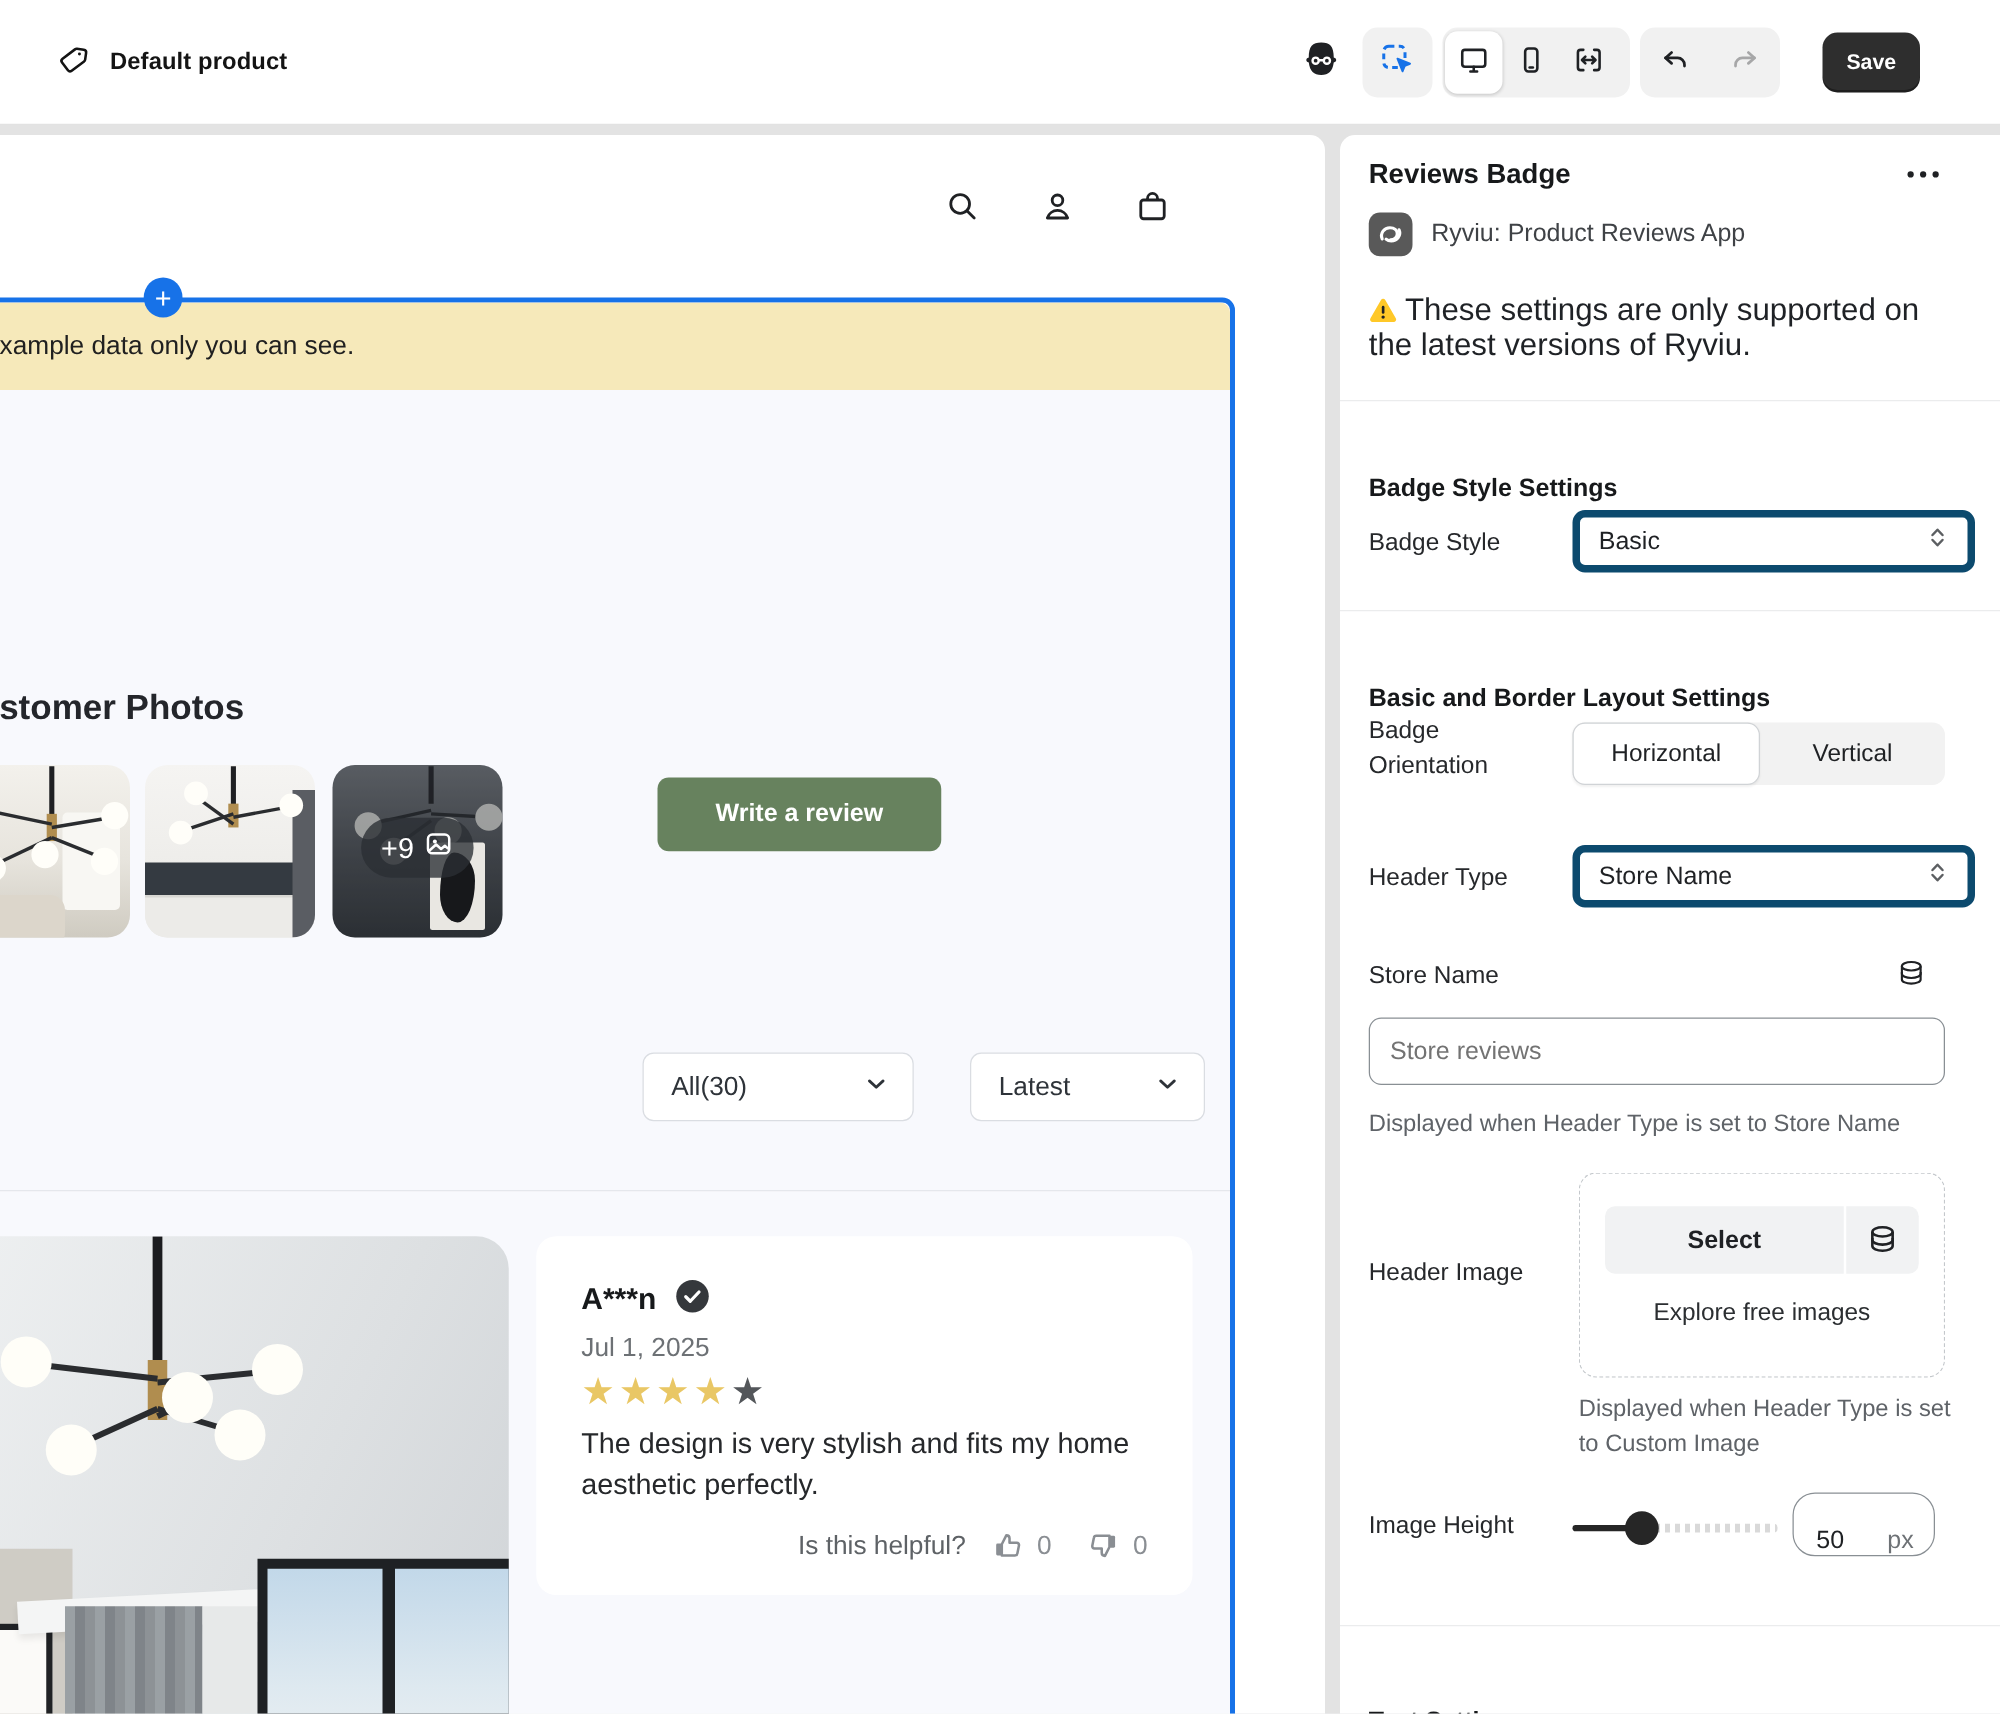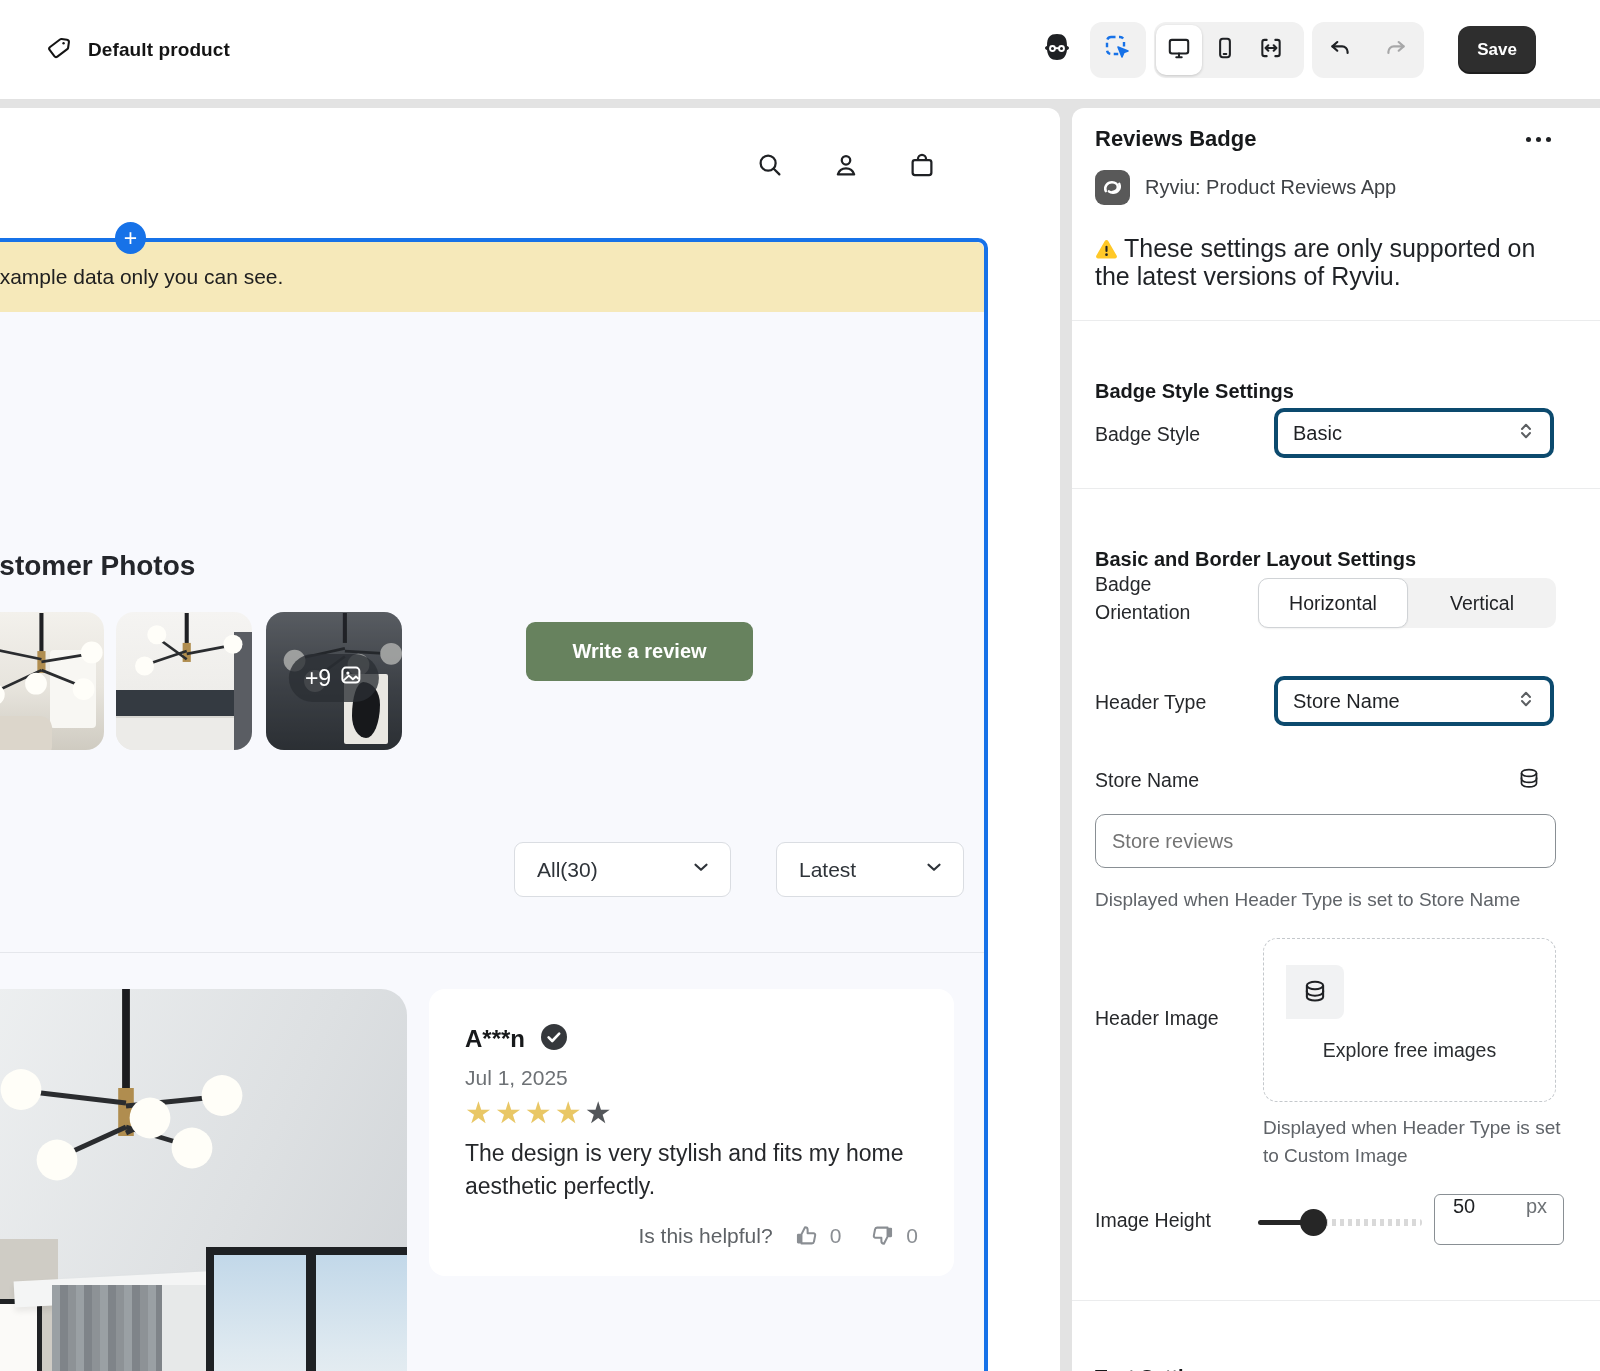--- a/index.html
+++ b/index.html
@@ -88,41 +88,41 @@
   .sb-dots i { width:5px; height:5px; border-radius:50%; background:#1F2124; }
   .app-row { position:absolute; left:23px; top:62px; display:flex; align-items:center; gap:15px; }
   .app-icon { width:35px; height:35px; background:#595959; border-radius:9px; display:flex; align-items:center; justify-content:center; }
   .app-name { font-size:20px; color:#3F4246; }
   .warning { position:absolute; left:23px; top:126px; width:452px; font-size:25px; line-height:28px; color:#1F2226; }
   .warning svg { vertical-align:-3px; margin-right:6px; }
   .sb-div { position:absolute; left:0; width:528px; height:1px; background:#EBECED; }
   .sec-head { position:absolute; left:23px; font-size:20px; font-weight:700; color:#17191B;margin-top:32px; }
   .fld-label { position:absolute; left:23px; font-size:19.5px; color:#26282B; line-height:28px; }
 
-  .select-ctl { position:absolute; left:186px; width:280px; height:50px; border:4px solid #0c4a6e; border-radius:10px; background:#FFFFFF; display:flex; align-items:center; justify-content:space-between; padding:0 14px 0 15px; font-size:20px; color:#1F2124; cursor:pointer;margin-left:16px; }
+  .select-ctl { position:absolute; left:186px; width:322px; height:50px; border:6px solid #0c4a6e; border-radius:10px; background:#FFFFFF; display:flex; align-items:center; justify-content:space-between; padding:0 14px 0 15px; font-size:20px; color:#1F2124; cursor:pointer; }
 
   .seg-ctl { position:absolute; left:186px; width:298px; height:50px; background:#F2F2F2; border-radius:10px; display:flex; }
   .seg-opt { flex:1; display:flex; align-items:center; justify-content:center; font-size:19.5px; color:#1F2124; cursor:pointer; border-radius:10px; }
   .seg-opt.active { background:#FFFFFF; border:1px solid #D0D3D6; box-shadow:0 1px 2px rgba(0,0,0,.06); }
 
   .db-btn { position:absolute; width:26px; height:26px; display:flex; align-items:center; justify-content:center; cursor:pointer; }
   .text-input { position:absolute; left:23px; width:461px; height:54px; border:1px solid #898F94; border-radius:10px; background:#fff; font-size:20px; color:#737373; padding:0 16px; font-family:"Liberation Sans",sans-serif; }
   .helper { position:absolute; font-size:19px; color:#5F6368; line-height:28px; }
 
   .img-drop { position:absolute; left:191px; top:830px; width:293px; height:164px; border:1.5px dashed #C4C8CC; border-radius:14px; padding:26px 20px 0 20px; }
   .img-btn-row { display:flex; height:54px; }
   .img-select { flex:1; background:#F1F2F3; border:none; border-radius:8px 0 0 8px; font-size:20px; font-weight:600; color:#1F2124; cursor:pointer; font-family:"Liberation Sans",sans-serif; }
   .img-db { width:58px; background:#F1F2F3; border-radius:0 8px 8px 0; margin-left:2px; display:flex; align-items:center; justify-content:center; cursor:pointer; }
   .explore { margin-top:20px; text-align:center; font-size:19.5px; color:#2B2E31; cursor:pointer; }
 
   .slider { position:absolute; left:186px; top:1100px; width:164px; height:28px; cursor:pointer; }
   .slider .fill { position:absolute; left:0; top:12px; width:58px; height:5px; background:#262626; border-radius:3px; }
   .slider .rest { position:absolute; left:66px; top:11px; width:98px; height:7px; background:repeating-linear-gradient(90deg,#D9D9D9 0 4px,transparent 4px 8px); border-radius:3px; }
   .slider .knob { position:absolute; left:42px; top:1px; width:27px; height:27px; background:#262626; border-radius:50%; }
-  .value-box { position:absolute; left:362px; top:1086px; width:130px; height:51px; border:1px solid #898F94; border-radius:6px; display:flex; align-items:flex-start; justify-content:space-between; padding:0 16px 0 18px; }
+  .value-box { position:absolute; left:362px; top:1086px; width:114px; height:51px; border:1px solid #898F94; border-radius:18px; display:flex; align-items:flex-end; justify-content:space-between; padding:0 16px 0 18px; }
   .value-box .val { font-size:20px; color:#1F2124; }
   .value-box .unit { font-size:20px; color:#6D7175; }
 </style>
 </head>
 <body>
 
 <div class="topbar">
   <div class="topbar-left">
     <span>
       <svg width="26" height="26" viewBox="0 0 24 24" fill="none" stroke="#141414" stroke-width="1.9" stroke-linejoin="round">
@@ -452,20 +452,21 @@
         <path d="M4.5 6v6c0 1.9 3.4 3.4 7.5 3.4s7.5-1.5 7.5-3.4V6"></path>
         <path d="M4.5 12v6c0 1.9 3.4 3.4 7.5 3.4s7.5-1.5 7.5-3.4v-6" transform="translate(0,-1.5)"></path>
       </svg>
   </span>
   <input class="text-input" style="top: 706px;" value="Store reviews">
   <div class="helper" style="left:23px; top:778px;">Displayed when Header Type is set to Store Name</div>
 
   <div class="fld-label" style="top:896px;">Header Image</div>
   <div class="img-drop">
     <div class="img-btn-row">
+      <button class="img-select">Select</button>
       <span class="img-db">
         <svg width="26" height="26" viewBox="0 0 24 24" fill="none" stroke="#1F2124" stroke-width="1.9">
             <ellipse cx="12" cy="6" rx="7.5" ry="3.4"></ellipse>
             <path d="M4.5 6v6c0 1.9 3.4 3.4 7.5 3.4s7.5-1.5 7.5-3.4V6"></path>
             <path d="M4.5 10.5v6c0 1.9 3.4 3.4 7.5 3.4s7.5-1.5 7.5-3.4v-6"></path>
           </svg>
       </span>
     </div>
     <div class="explore">Explore free images</div>
   </div>

